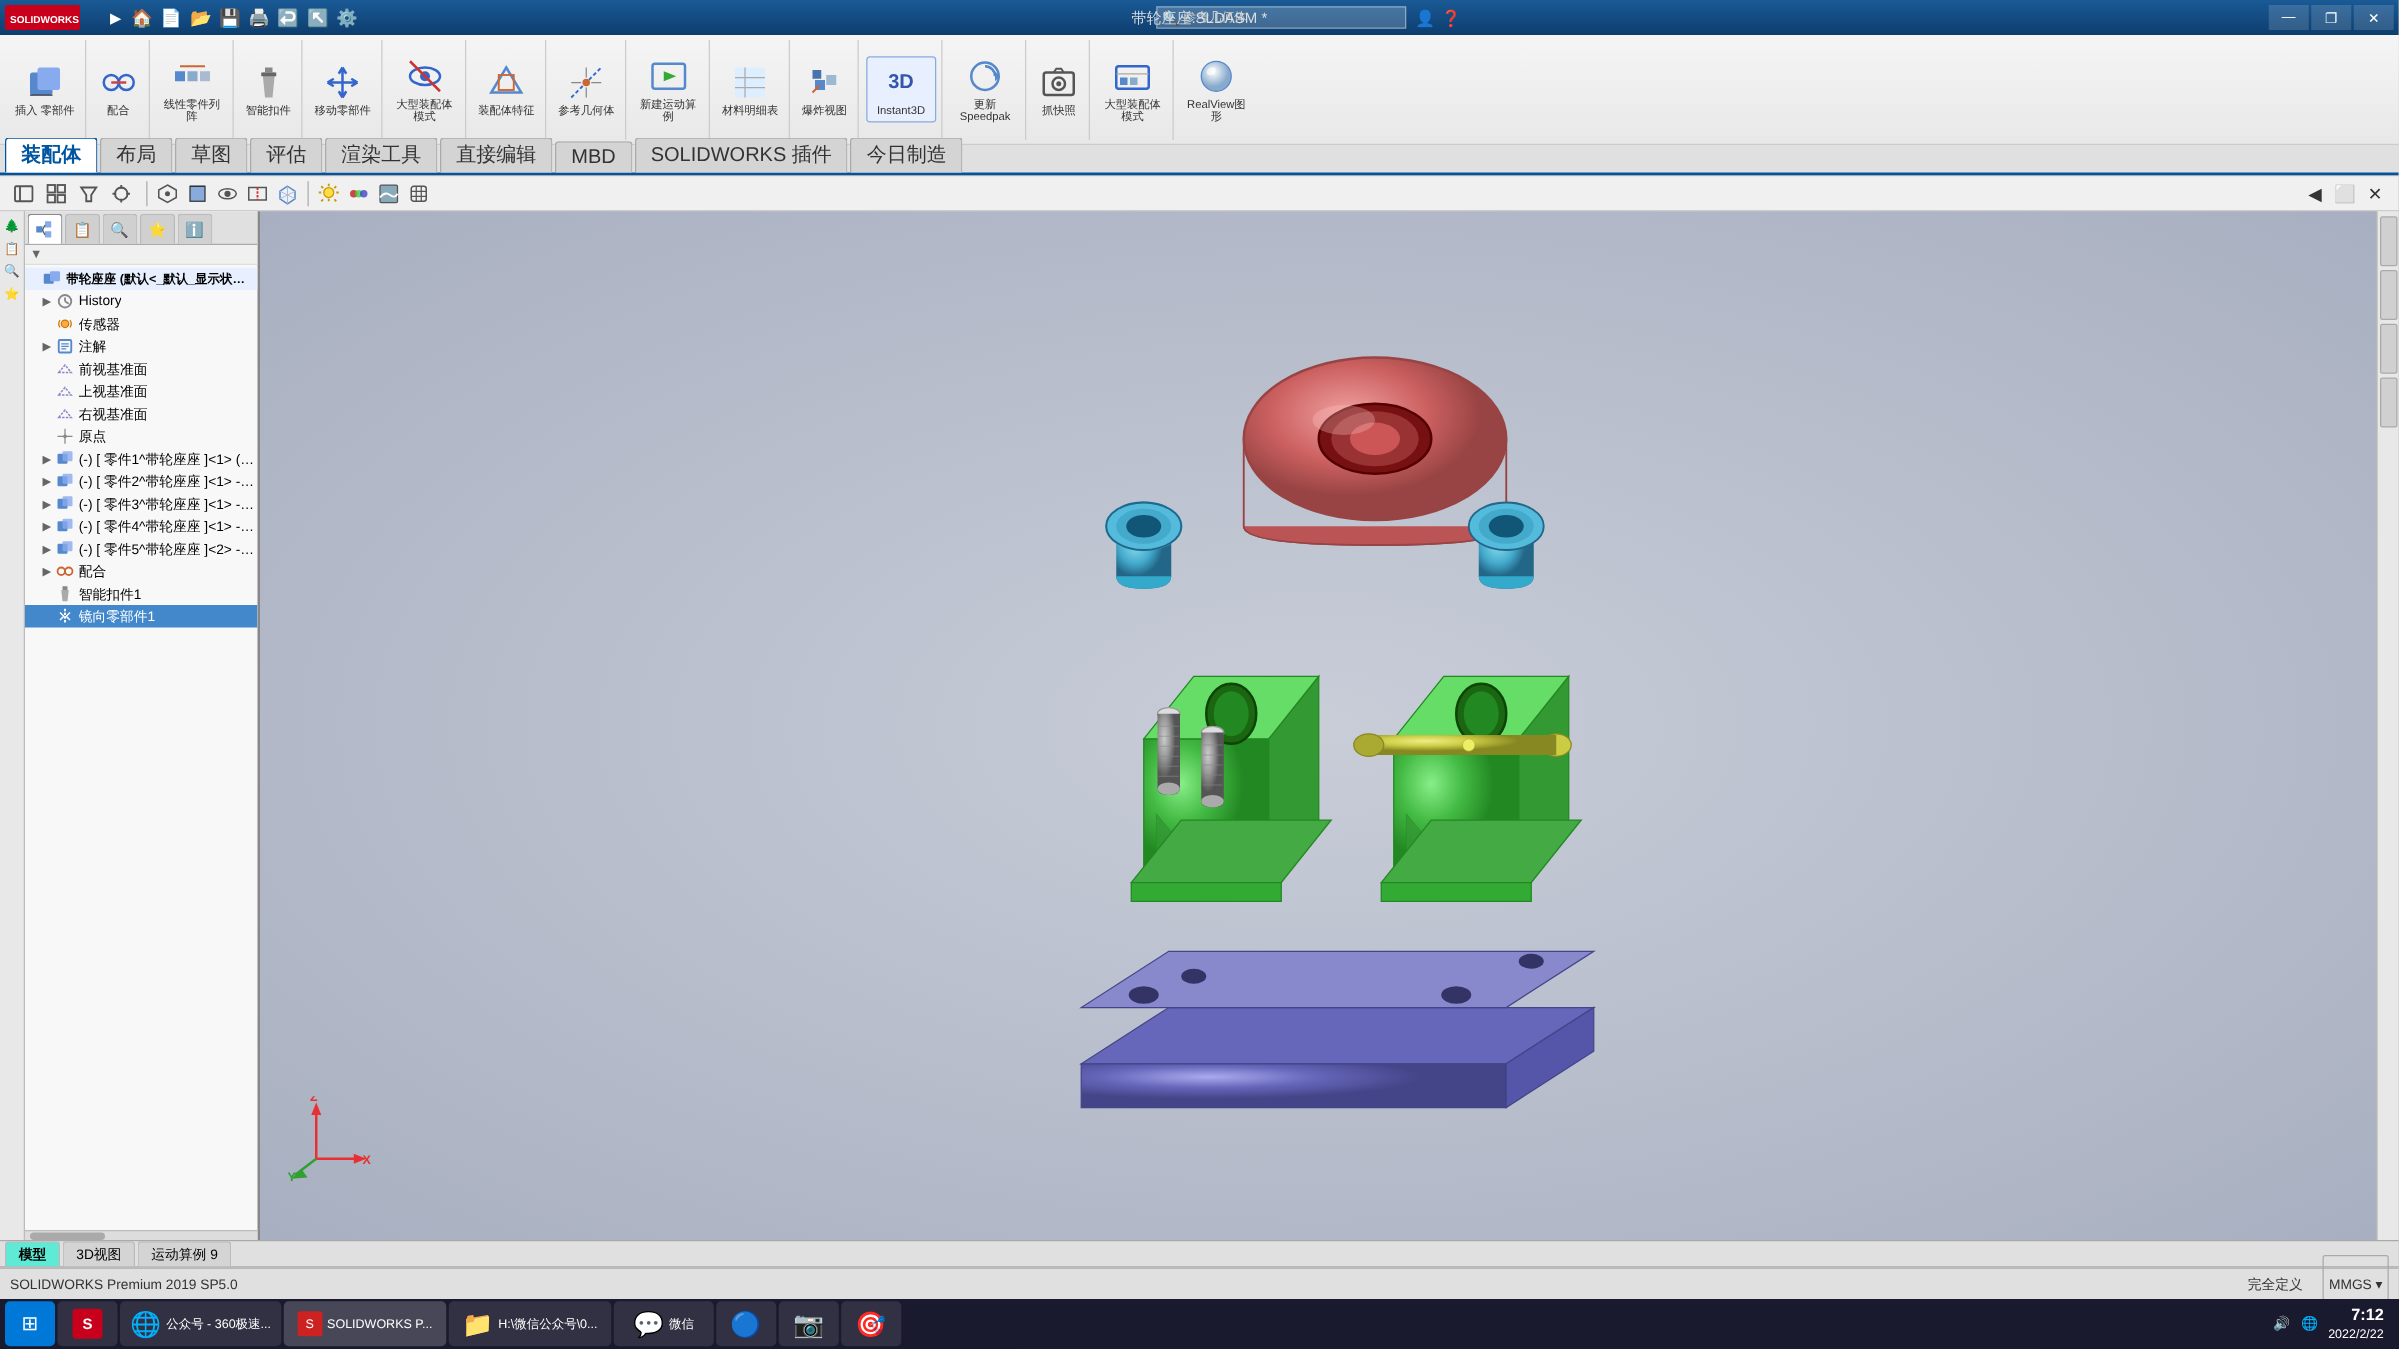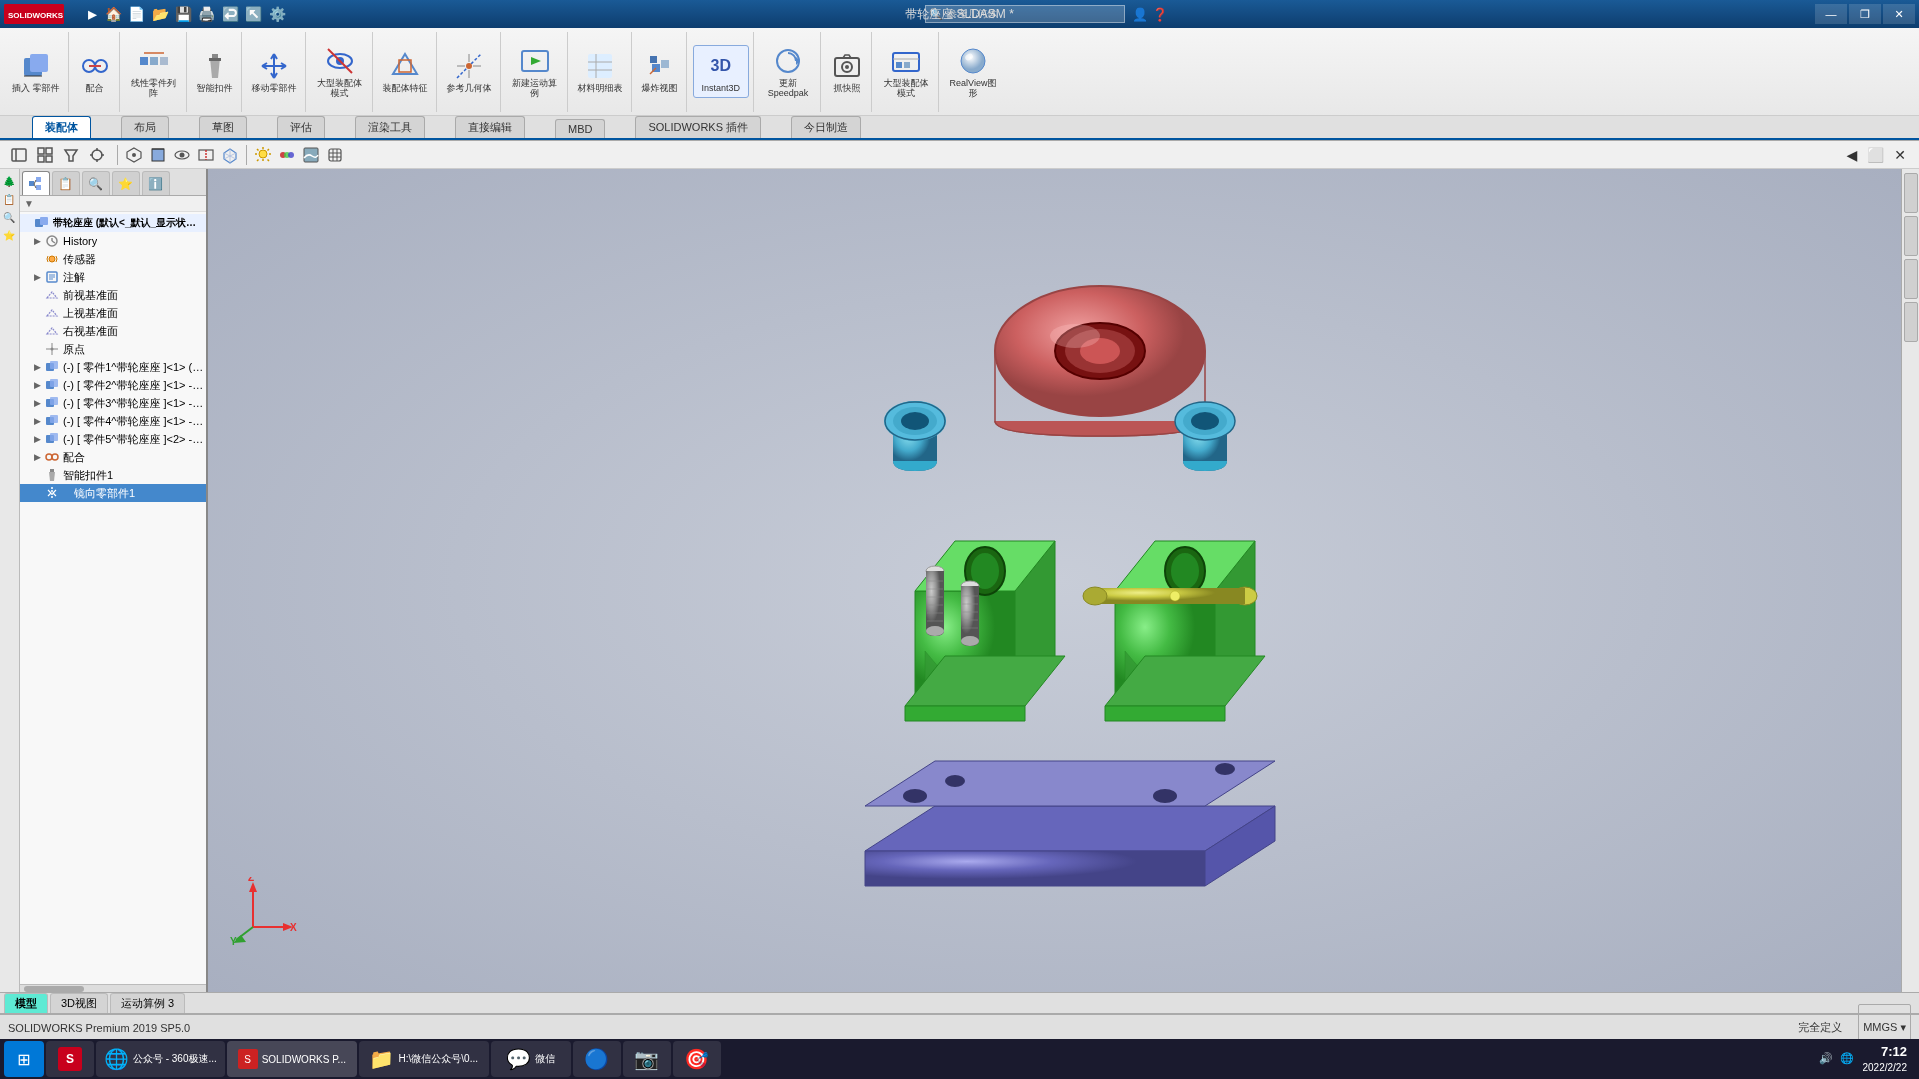--- a/index.html
+++ b/index.html
@@ -81,25 +81,24 @@
       align-items: flex-end;
       padding-left: 4px;
       border-bottom: 2px solid #0055a0;
     }
     .tab {
       padding: 3px 12px;
       background: #d4d4d4;
       border: 1px solid #aaa;
       border-bottom: none;
       cursor: pointer;
-      font-size: 11px;
+      font-size: 16px;
       color: #333;
       border-radius: 3px 3px 0 0;
       margin-right: 2px;
-      margin-left: 28px;
     }
     .tab.active {
       background: white;
       color: #0055a0;
       font-weight: bold;
       border-color: #0055a0;
     }
 
     
     #icon-toolbar {
@@ -899,21 +898,21 @@
 
       <div class="tree-item indent1 selected" style="background:#4488cc; color:white;">
         <span class="arrow"></span>
         <span class="t-icon">
           <svg width="14" height="14" viewBox="0 0 14 14">
             <line x1="7" y1="1" x2="7" y2="13" stroke="white" stroke-width="1.5" stroke-dasharray="2,1"></line>
             <path d="M3 4 L6 7 L3 10" fill="none" stroke="white" stroke-width="1.2"></path>
             <path d="M11 4 L8 7 L11 10" fill="none" stroke="white" stroke-width="1.2"></path>
           </svg>
         </span>
-        <span class="t-label" style="color:white;margin-left:11px;">镜向零部件1</span>
+        <span class="t-label" style="color:white;">镜向零部件1</span>
       </div>
     </div>
 
     <div id="sidebar-scrollbar">
       <div class="scroll-thumb"></div>
     </div>
   </div>
 
   <div id="viewport">
 
@@ -1096,21 +1095,21 @@
     <div class="right-panel-icon"></div>
     <div class="right-panel-icon"></div>
     <div class="right-panel-icon"></div>
     <div class="right-panel-icon"></div>
   </div>
 </div>
 
 <div id="bottom-tabs">
   <div class="bottom-tab active">模型</div>
   <div class="bottom-tab">3D视图</div>
-  <div class="bottom-tab">运动算例 3</div>
+  <div class="bottom-tab">运动算例 9</div>
 </div>
 
 <div id="statusbar">
   <div class="status-section">
     <span>SOLIDWORKS Premium 2019 SP5.0</span>
   </div>
   <div class="status-right">
     <span>完全定义</span>
     <span style="cursor:pointer; border:1px solid #aaa; padding:16px 4px; border-radius:2px;">MMGS ▾</span>
   </div>

